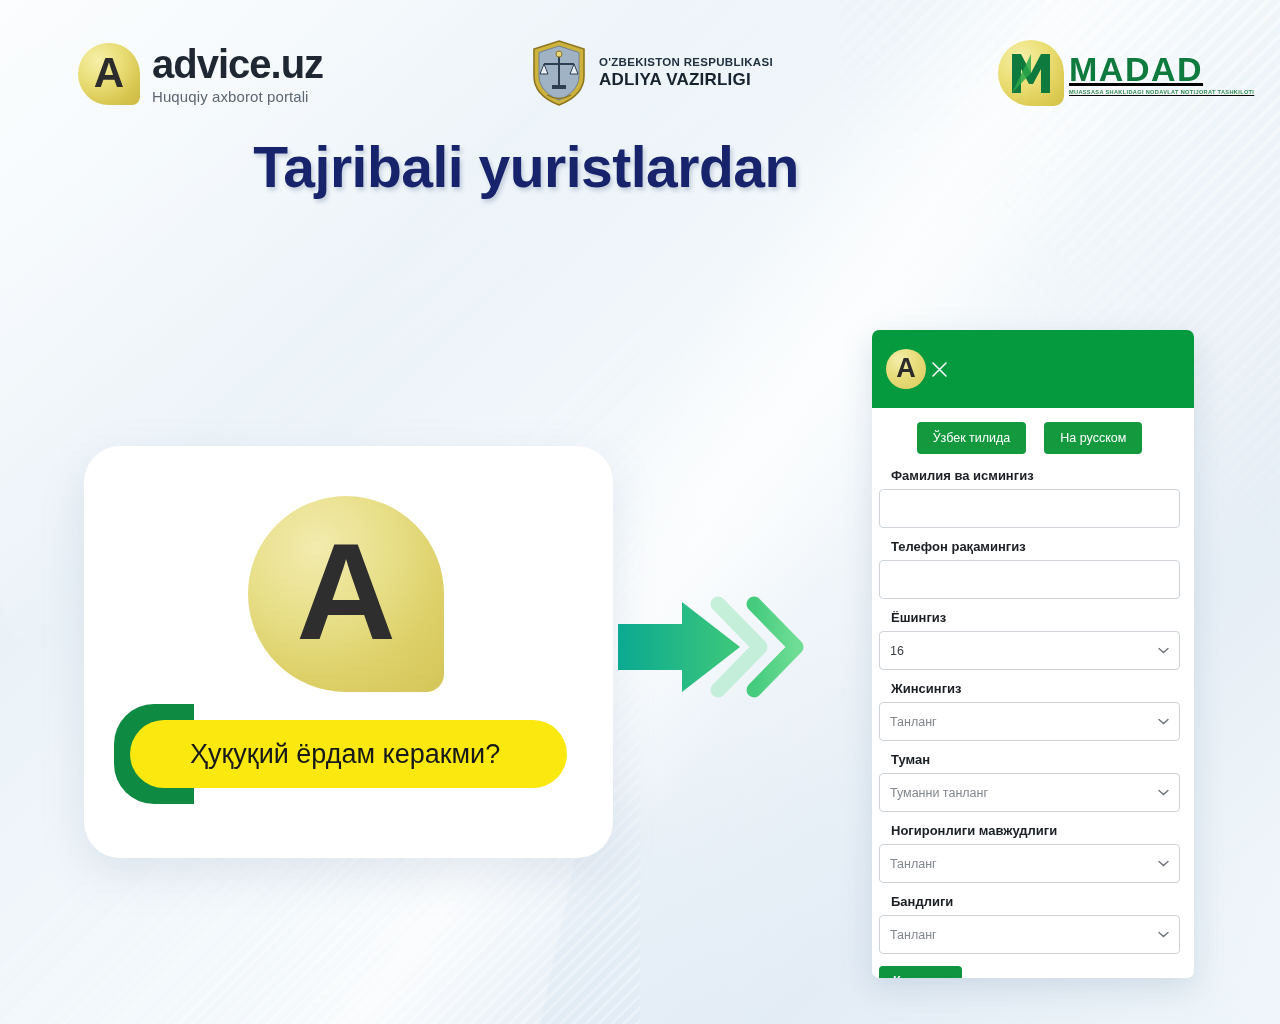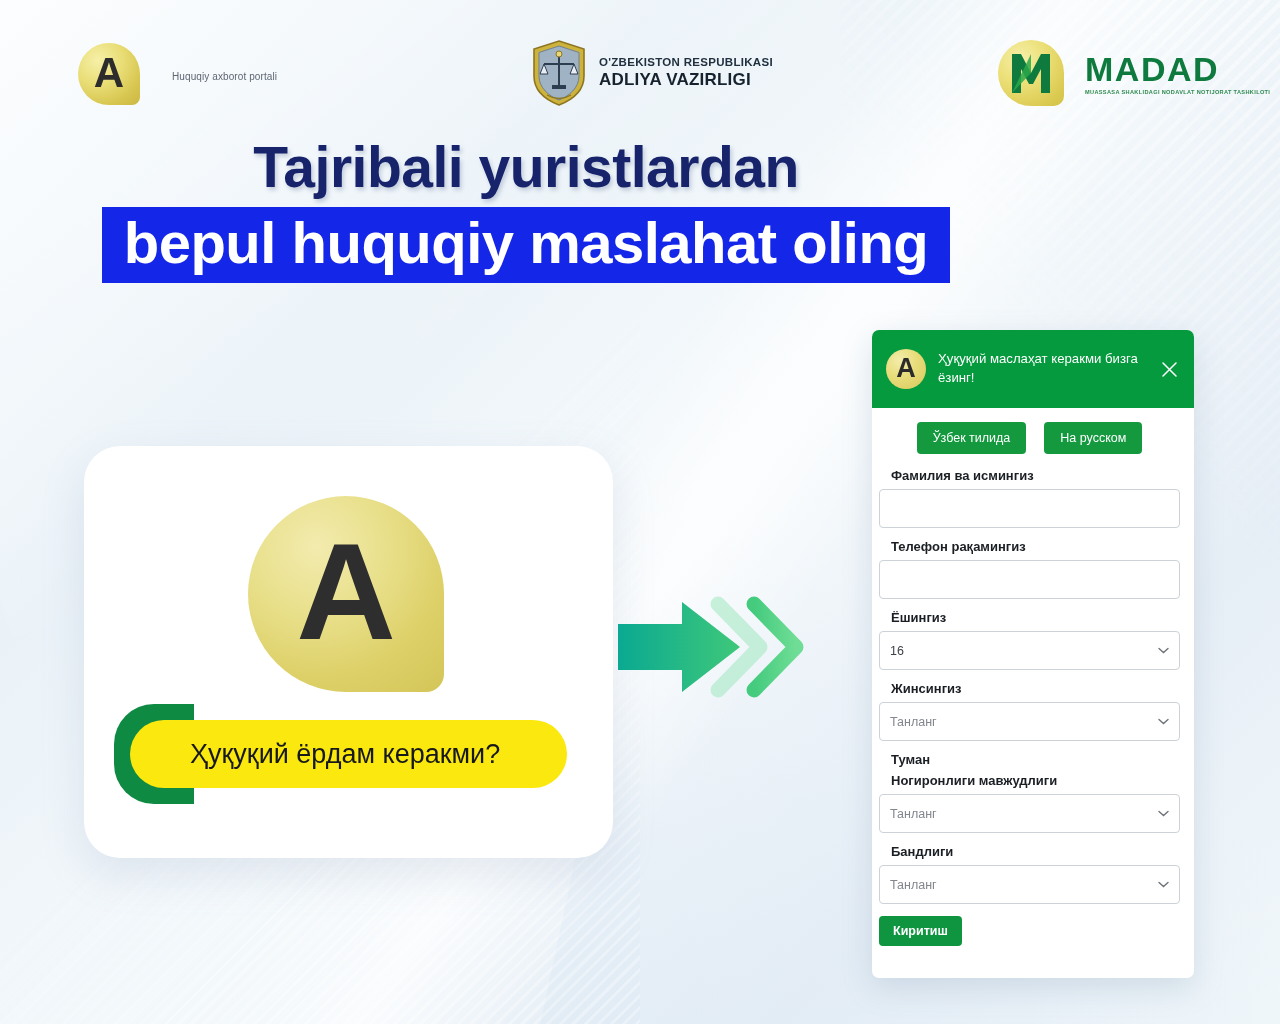--- a/index.html
+++ b/index.html
@@ -90,21 +90,21 @@
   .adv-mark span {
     font-size: 42px; font-weight: 700; color: #2c2c2c;
     line-height: 1; margin-top: -2px; font-family: "Liberation Sans", sans-serif;
   }
   .adv-text { margin-left: 12px; }
   .adv-name {
     font-size: 40px; font-weight: 700; color: #1f2733;
     letter-spacing: -1px; line-height: 1; font-family: "Liberation Sans", sans-serif;
   }
   .adv-sub {
-    font-size: 10px; color: #5d6673; margin-top: 4px; letter-spacing: .1px; margin-left: 20px;
+    font-size: 15px; color: #5d6673; margin-top: 4px; letter-spacing: .1px;
   }
 
   
   .min-logo { position: absolute; left: 531px; top: 2px; display: flex; align-items: center; }
   .min-crest { width: 56px; height: 66px; }
   .min-text { margin-left: 12px; }
   .min-top {
     font-size: 11.5px; font-weight: 700; color: #20303f; letter-spacing: .3px;
   }
   .min-main {
@@ -115,21 +115,21 @@
   .mad-logo { position: absolute; left: 998px; top: 2px; display: flex; align-items: center; }
   .mad-mark {
     position: relative;
     width: 66px; height: 66px;
     background: radial-gradient(circle at 34% 28%, #f6efaa 0%, #ece079 38%, #dccb52 78%, #d2c248 100%);
     border-radius: 50%;
     border-bottom-right-radius: 10px;
     display: flex; align-items: center; justify-content: center;
   }
   .mad-mark svg { display:block; }
-  .mad-text { margin-left: 21px; }
+  .mad-text { margin-left: 5px; text-decoration: underline; }
   .mad-name {
     font-size: 34px; font-weight: 800; color: #0f7a3e;
     letter-spacing: 1.5px; line-height: 1; font-family: "Liberation Sans", sans-serif;
   }
   .mad-sub {
     font-size: 5.6px; color: #2e8a4f; letter-spacing: .35px;
     margin-top: 3px; font-weight: 700; white-space: nowrap;
   }
 
   
@@ -287,20 +287,21 @@
   <div class="stripes band-b"></div>
   <div class="sheen"></div>
 
   <div class="logo-row">
 
     <div class="adv-logo">
       <div class="adv-mark">
         <span>A</span>
       </div>
       <div class="adv-text">
+        <div class="adv-name">advice.uz</div>
         <div class="adv-sub">Huquqiy axborot portali</div>
       </div>
     </div>
 
     <div class="min-logo">
       <svg class="min-crest" viewBox="0 0 56 66">
         <path d="M28 1 L53 9 V36 C53 51 41 60 28 65 C15 60 3 51 3 36 V9 Z" fill="#cdb23c" stroke="#8d7521" stroke-width="1.6"></path>
         <path d="M28 6 L48 12.5 V36 C48 48 38 56 28 60 C18 56 8 48 8 36 V12.5 Z" fill="#9fb3c4" stroke="#6f8294" stroke-width="1"></path>
         <path d="M28 14 L28 46" stroke="#2c3e50" stroke-width="2"></path>
         <path d="M13 24 L43 24" stroke="#2c3e50" stroke-width="2"></path>
@@ -326,23 +327,20 @@
       <div class="mad-text">
         <div class="mad-name">MADAD</div>
         <div class="mad-sub">MUASSASA SHAKLIDAGI NODAVLAT NOTIJORAT TASHKILOTI</div>
       </div>
     </div>
 
   </div>
 
   <div class="headline">
     <div class="h-line1">Tajribali yuristlardan</div>
-    <div class="h-line2-wrap">
-      <div class="h-line2">bepul huquqiy maslahat oling</div>
-    </div>
   </div>
 
   <div class="card">
     <div class="card-mark">
       <span>A</span>
     </div>
     <div class="bubble-wrap">
       <div class="bubble-tail"></div>
       <div class="bubble">
         <span>Ҳуқуқий ёрдам керакми?</span>
@@ -365,21 +363,20 @@
     <path d="M100 12 L142 55 L100 98" stroke="#9fe7bd" stroke-width="15" fill="none" stroke-linecap="round" stroke-linejoin="round" opacity="0.55"></path>
     <path d="M136 12 L178 55 L136 98" stroke="url(#cgrad)" stroke-width="15" fill="none" stroke-linecap="round" stroke-linejoin="round"></path>
   </svg>
 
   <div class="widget">
 
     <div class="w-head">
       <div class="w-avatar">
         <span>A</span>
       </div>
-      <div class="w-title">Ҳуқуқий маслаҳат керакми бизга ёзинг!</div>
       <div class="w-close">
         <svg width="17" height="17" viewBox="0 0 17 17">
           <path d="M2 2 L15 15 M15 2 L2 15" stroke="#ffffff" stroke-width="1.5" stroke-linecap="round"></path>
         </svg>
       </div>
     </div>
 
     <div class="w-body">
 
       <div class="lang-row">
@@ -408,20 +405,26 @@
       <div class="f-label">Жинсингиз</div>
       <div class="f-select">
         <span class="val">Танланг</span>
         <svg class="chev" width="11" height="7" viewBox="0 0 11 7">
           <path d="M1 1.5 L5.5 5.5 L10 1.5" stroke="currentColor" stroke-width="1.4" fill="none" stroke-linecap="round"></path>
         </svg>
       </div>
 
       
       <div class="f-label">Туман</div>
+      <div class="f-select">
+        <span class="val">Туманни танланг</span>
+        <svg class="chev" width="11" height="7" viewBox="0 0 11 7">
+          <path d="M1 1.5 L5.5 5.5 L10 1.5" stroke="currentColor" stroke-width="1.4" fill="none" stroke-linecap="round"></path>
+        </svg>
+      </div>
 
       
       <div class="f-label">Ногиронлиги мавжудлиги</div>
       <div class="f-select">
         <span class="val">Танланг</span>
         <svg class="chev" width="11" height="7" viewBox="0 0 11 7">
           <path d="M1 1.5 L5.5 5.5 L10 1.5" stroke="currentColor" stroke-width="1.4" fill="none" stroke-linecap="round"></path>
         </svg>
       </div>
 

